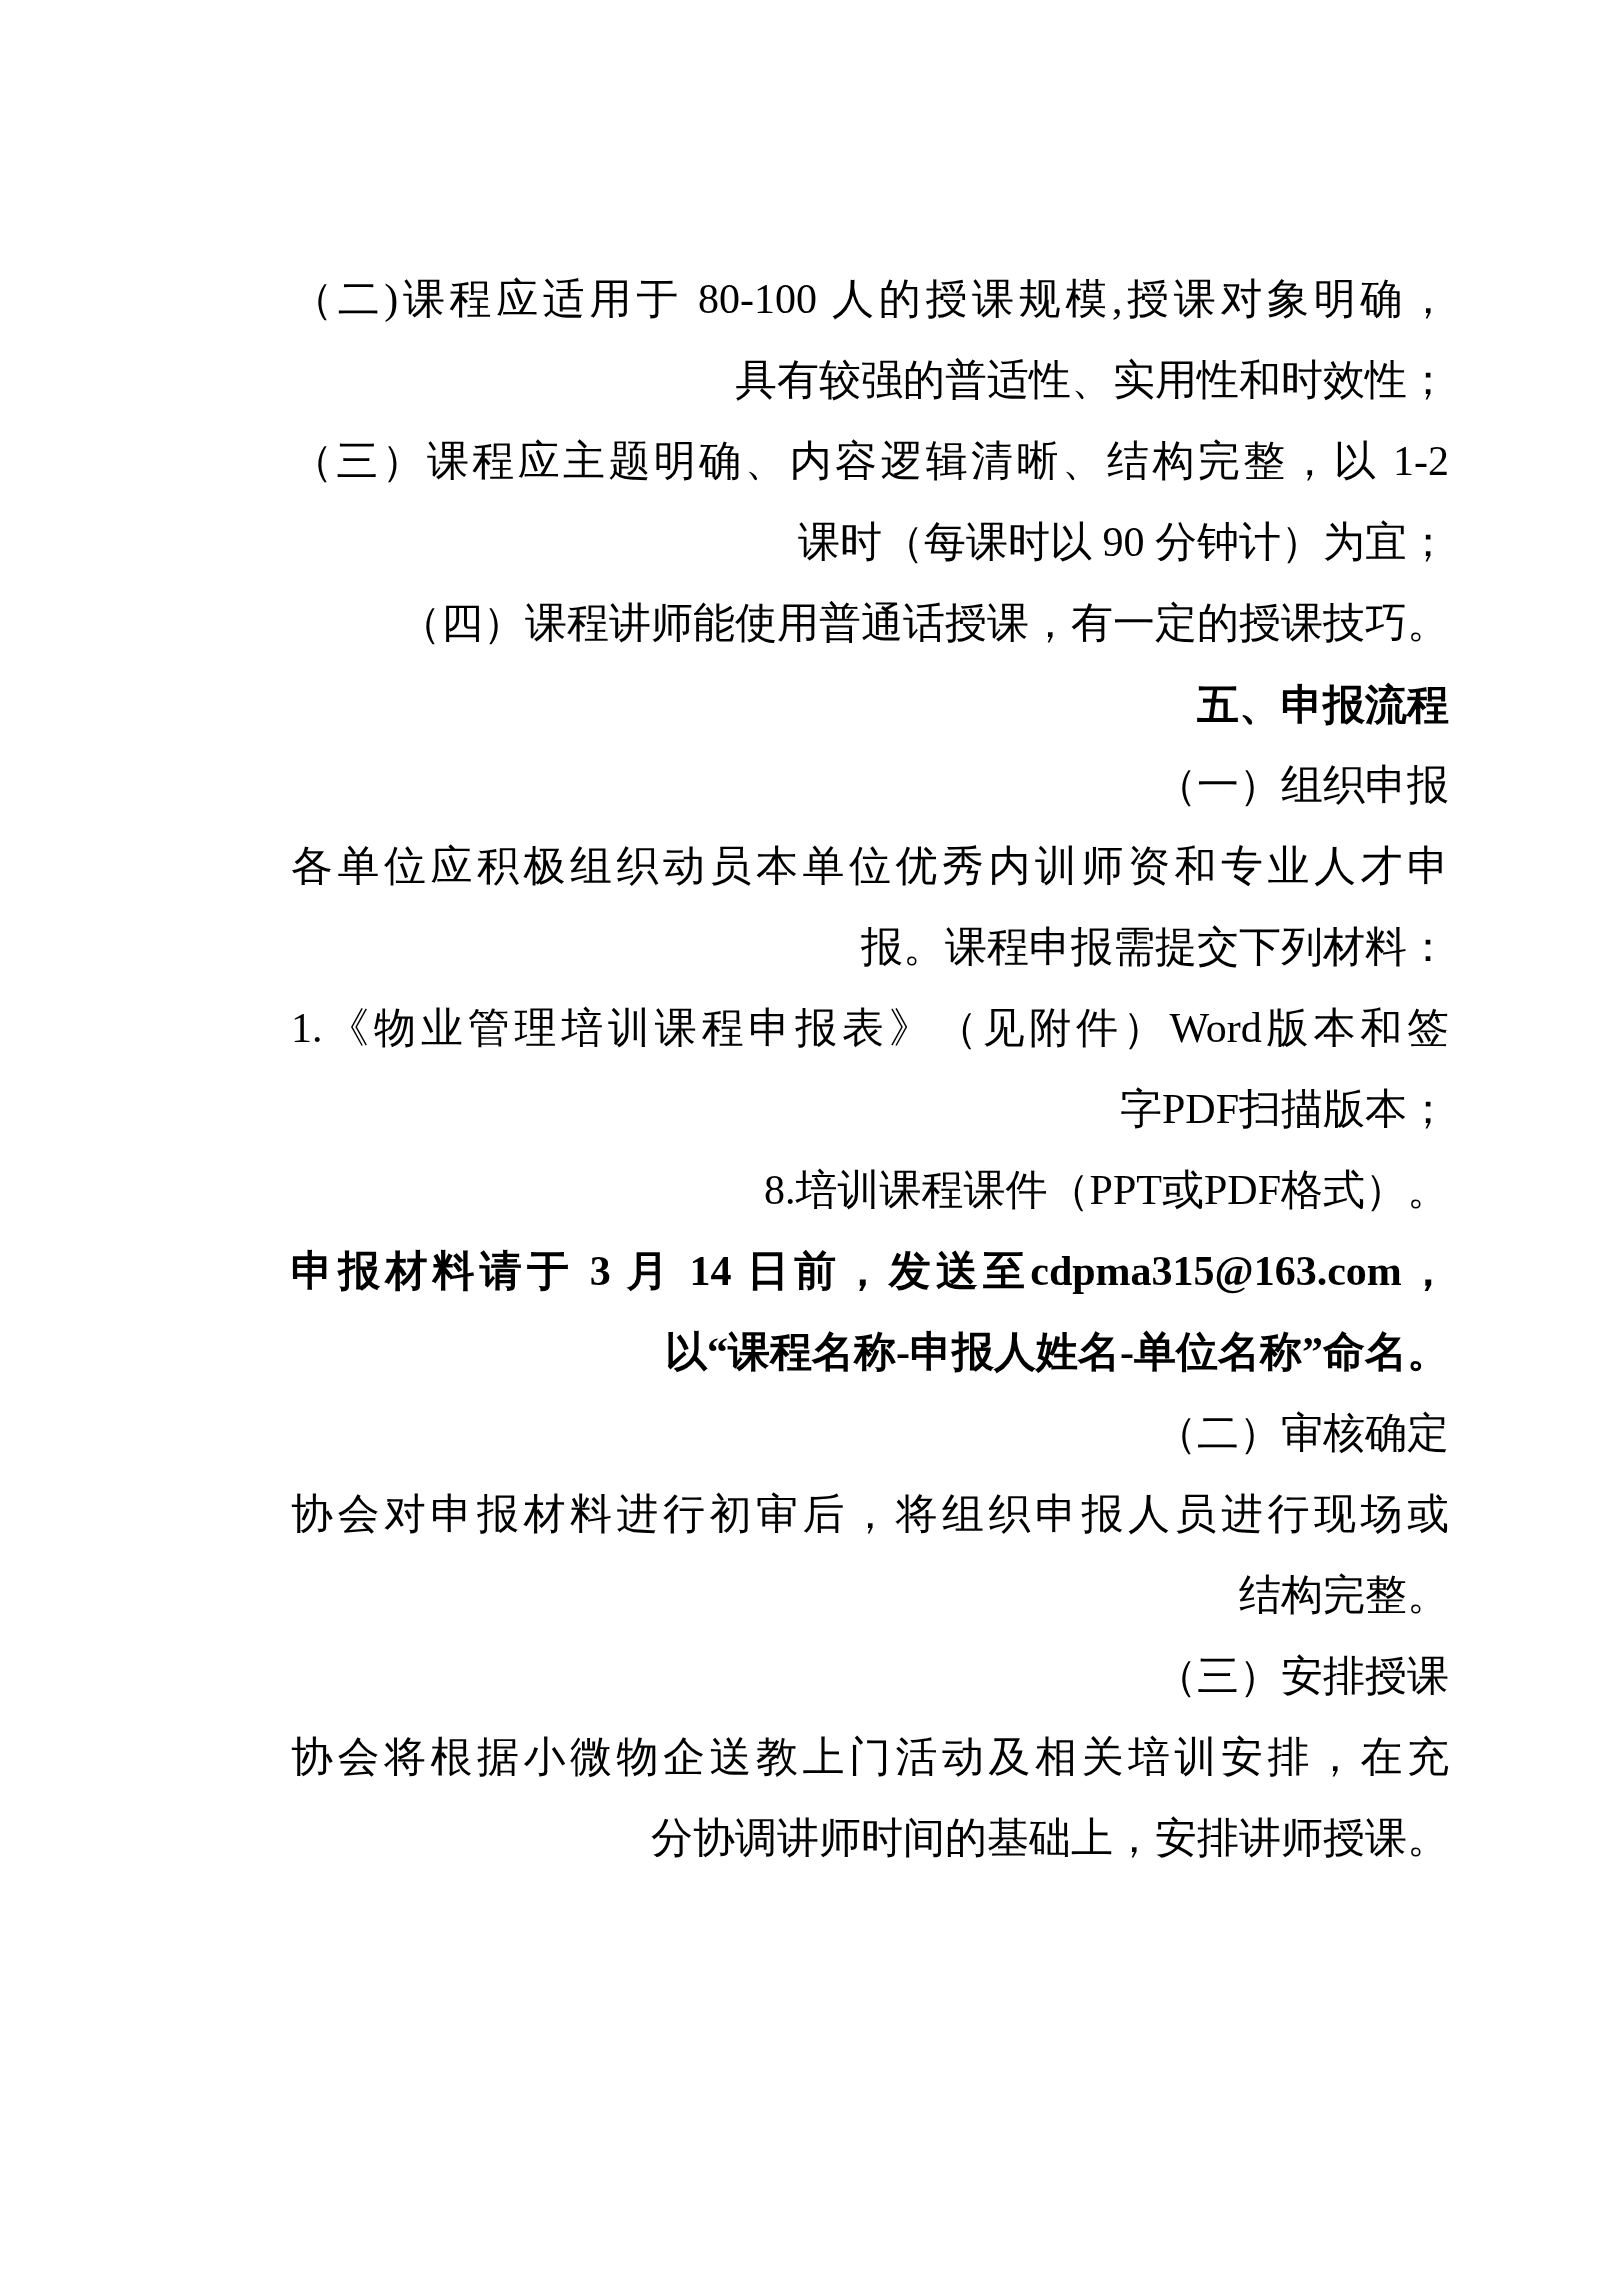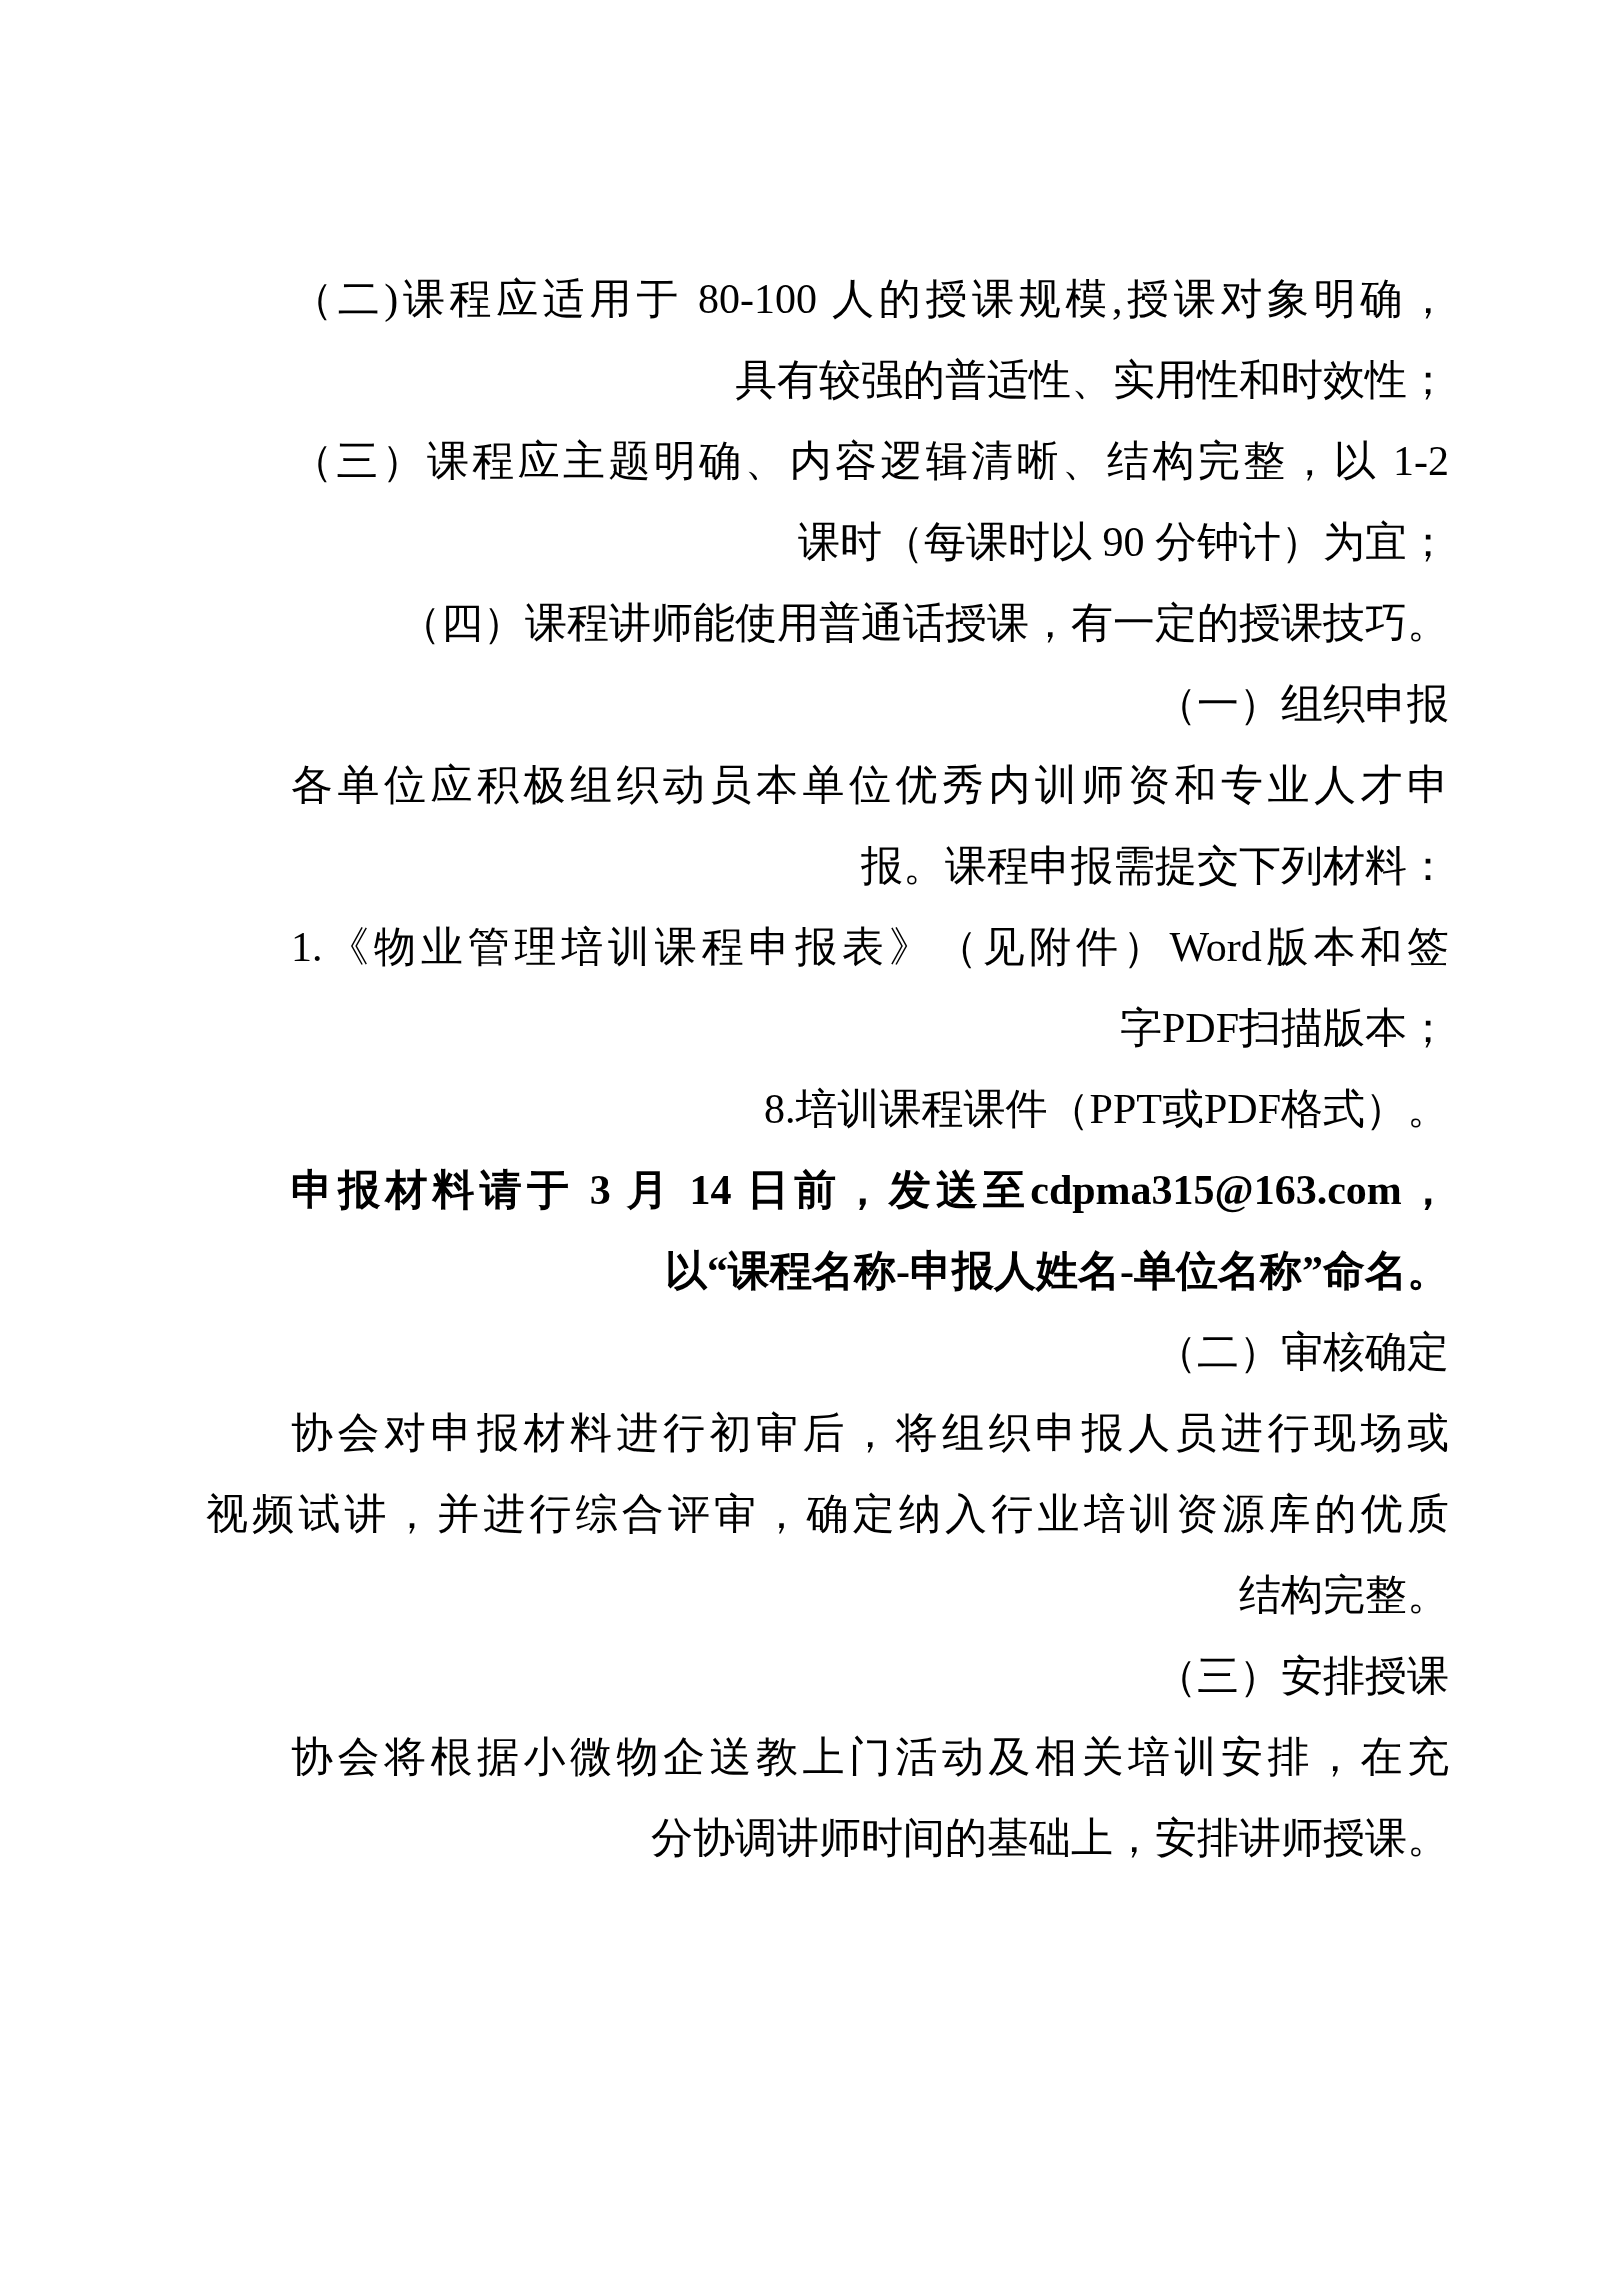--- a/index.html
+++ b/index.html
@@ -70,20 +70,23 @@
 
     <div>
       <div class="line indent fill">（三）课程应主题明确、内容逻辑清晰、结构完整，以 1-2</div>
       <div class="line">课时（每课时以 90 分钟计）为宜；</div>
     </div>
 
     <div>
       <div class="line indent">（四）课程讲师能使用普通话授课，有一定的授课技巧。</div>
     </div>
 
+    <div>
+      <div class="line indent heading">五、申报流程</div>
+    </div>
 
     <div>
       <div class="line indent kaiti">（一）组织申报</div>
     </div>
 
     <div>
       <div class="line indent fill">各单位应积极组织动员本单位优秀内训师资和专业人才申</div>
       <div class="line">报。课程申报需提交下列材料：</div>
     </div>
 
@@ -100,21 +103,20 @@
       <div class="line indent fill bold">申报材料请于 3 月 14 日前，发送至cdpma315@163.com，</div>
       <div class="line bold">以“课程名称-申报人姓名-单位名称”命名。</div>
     </div>
 
     <div>
       <div class="line indent kaiti">（二）审核确定</div>
     </div>
 
     <div>
       <div class="line indent fill">协会对申报材料进行初审后，将组织申报人员进行现场或</div>
-      <div class="line fill">视频试讲，并进行综合评审，确定纳入行业培训资源库的优质</div>
       <div class="line">结构完整。</div>
     </div>
 
     <div>
       <div class="line indent kaiti">（三）安排授课</div>
     </div>
 
     <div>
       <div class="line indent fill">协会将根据小微物企送教上门活动及相关培训安排，在充</div>
       <div class="line">分协调讲师时间的基础上，安排讲师授课。</div>

